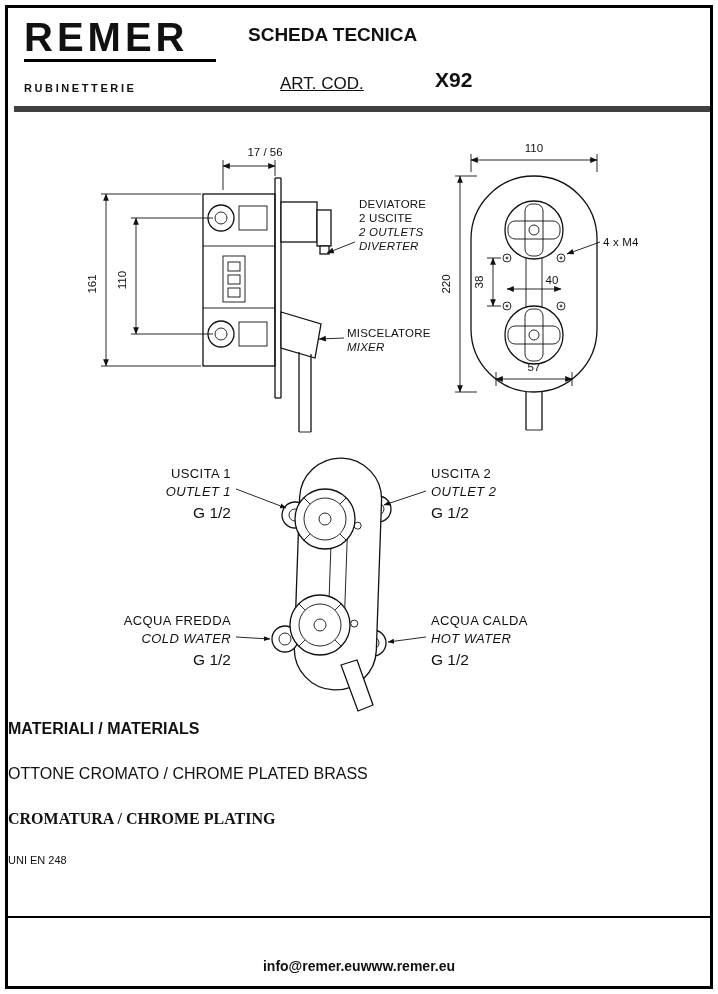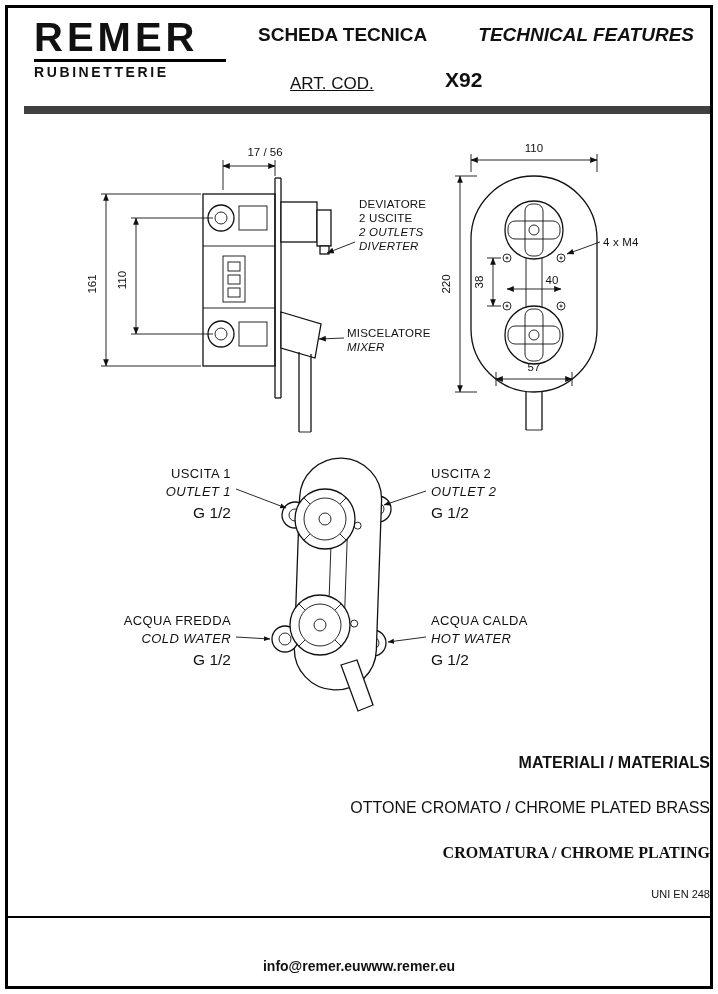--- a/index.html
+++ b/index.html
@@ -1,62 +1,61 @@
 <!DOCTYPE html>
 <html><head>
 <meta charset="utf-8">
 <style>
   html,body { margin:0; padding:0; background:#fff; }
   body { width:718px; height:994px; font-family:"Liberation Sans",sans-serif; color:#111; }
   .page { position:relative; width:702px; height:978px; margin:5px; border:3px solid #000; background:#fff; overflow:hidden; }
 
   
-  .header { position:absolute; top:0; left:16px; right:0; height:98px; border-bottom:8px solid #404040;text-decoration:underline; }
+  .header { position:absolute; top:0; left:6px; right:0; height:98px; border-bottom:6px solid #404040;text-decoration:underline; }
   .logo { position:absolute; left:10px; top:8px; width:192px; }
   .logo-main { font-size:40px; font-weight:bold; letter-spacing:4px; line-height:1.05; border-bottom:3px solid #000; padding-bottom:1px; }
-  .logo-sub { font-size:14px; font-weight:bold; letter-spacing:2.6px; margin-top:2px; }
+  .logo-sub { font-size:11px; font-weight:bold; letter-spacing:2.6px; margin-top:20px; }
   .title-it { position:absolute; left:204px; top:16px; font-size:19px; font-weight:bold;margin-left:30px; }
   .title-en { position:absolute; right:16px; top:16px; font-size:19px; font-weight:bold; font-style:italic; }
   .artcod  { position:absolute; left:266px; top:66px; font-size:17px; text-decoration:underline; }
   .artval  { position:absolute; left:421px; top:60px; font-size:21px; font-weight:bold; }
 
   
   svg { position:absolute; overflow:visible; }
   .ln  { stroke:#111; stroke-width:1.3; fill:none; }
   .fw  { stroke:#111; stroke-width:1.3; fill:#fff; }
   .thin{ stroke:#111; stroke-width:0.9; fill:none; }
   svg text { fill:#111; font-family:"Liberation Sans",sans-serif; }
   .dt  { font-size:11.5px; }
   .lbl { font-size:11.5px; letter-spacing:0.2px; }
   .lbl3{ font-size:13px; letter-spacing:0.4px; }
   .g12 { font-size:15.5px; }
   .it  { font-style:italic; }
 
   
-  .cline { position:absolute; left:0; right:0; text-align:right;margin-top:34px; }
+  .cline { position:absolute; left:0; right:0; text-align:left; }
   .m-title  { top:712px; font-size:16px; font-weight:bold; }
   .m-value  { top:757px; font-size:16px; }
   .p-title  { top:802px; font-size:16px; font-weight:bold;font-family:Liberation Serif, serif; }
   .p-std    { top:846px; font-size:11px; }
   .foot-rule { position:absolute; left:0; right:0; top:908px; border-top:2px solid #000; }
   .f-address { top:922px; font-size:13.5px; }
   .f-links   { position:absolute; left:0; right:0; top:950px; display:flex; justify-content:center; font-size:14px; font-weight:bold; }
 </style>
 </head>
 <body>
 
 <div class="page">
 
   <div class="header">
     <div class="logo">
       <div class="logo-main">REMER</div>
       <div class="logo-sub">RUBINETTERIE</div>
     </div>
     <div class="title-it">SCHEDA TECNICA</div>
-    <div class="title-en">TECHNICAL FEATURES</div>
     <div class="artcod">ART. COD.</div>
     <div class="artval">X92</div>
   </div>
 
   <svg style="left:55px; top:128px;" width="360" height="310" viewBox="0 0 360 310">
     <defs>
       <marker id="ar1" viewBox="0 0 10 10" refX="9.5" refY="5" markerWidth="8" markerHeight="8" orient="auto-start-reverse">
         <path d="M0 1 L10 5 L0 9 z" fill="#111"></path>
       </marker>
     </defs>

